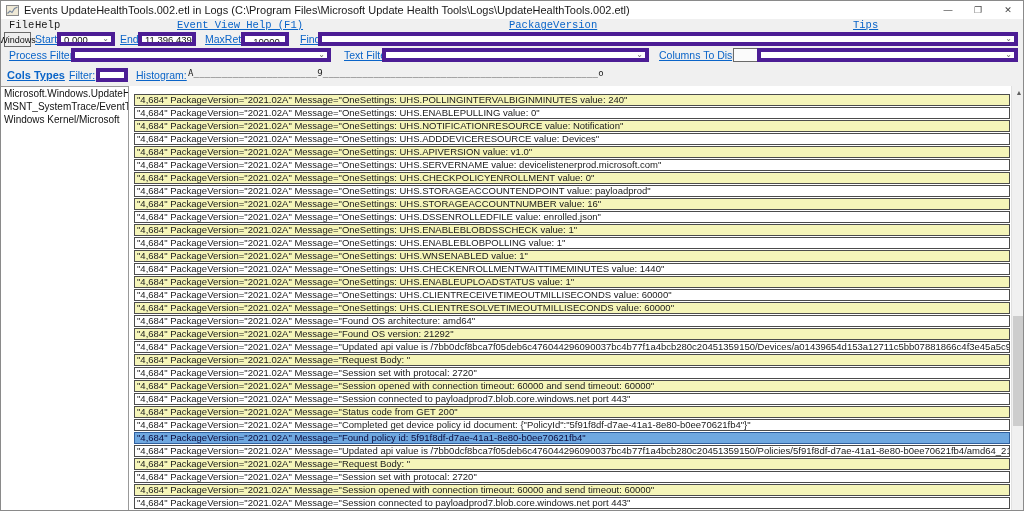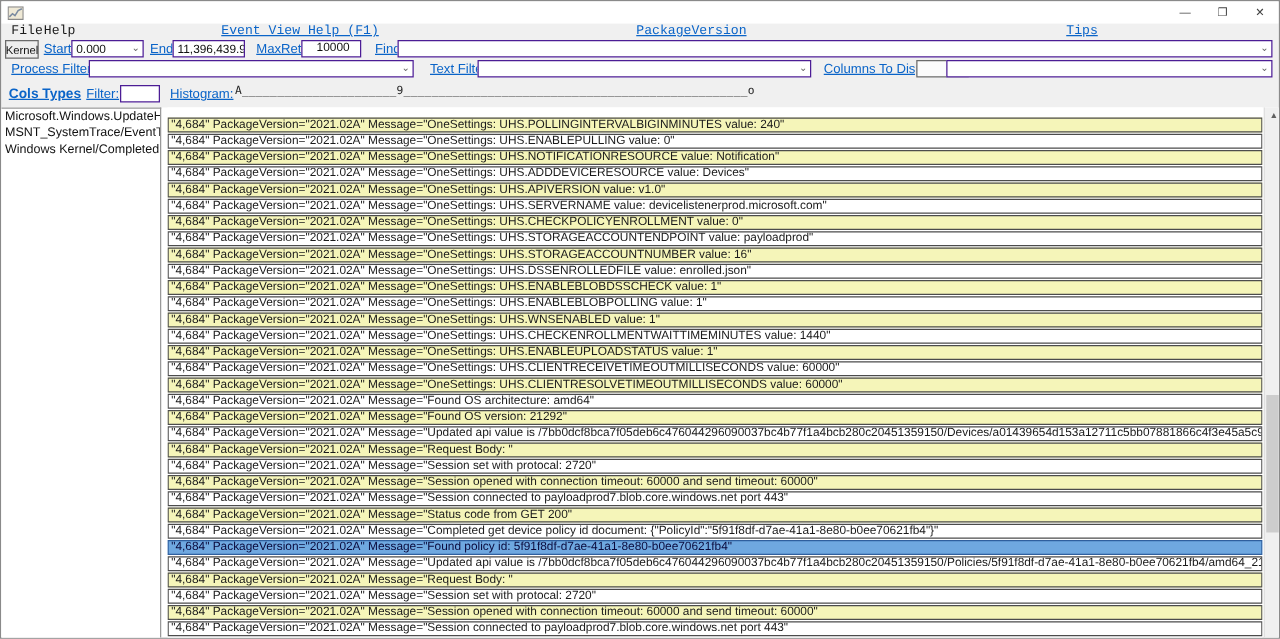--- a/index.html
+++ b/index.html
@@ -22,21 +22,21 @@
   #menu-help { left:34px; }
   #link-evh  { left:176px; }
   #link-ts   { left:508px; }
   #link-tips { left:852px; }
 
   
   .bar { position:relative; background:#f0f0f0; }
   #toolbar { height:17px; }
   #filterbar { height:16px; }
   .bar .lbl { position:absolute; font-size:10.5px; color:#0a64c8; text-decoration:underline; top:2px; }
-  .combo, .textinput { position:absolute; top:1px; height:14px; background:#fff; border:1px solid #4c1d95; display:flex; align-items:center; overflow:hidden; }
+  .combo, .textinput { position:absolute; top:1px; height:14px; background:#fff; border:4px solid #4c1d95; display:flex; align-items:center; overflow:hidden; }
   .combo .val, .textinput .val { font-size:9.5px; color:#111; padding-left:3px; white-space:nowrap; flex:1; }
   .chev { font-size:8px; color:#666; padding-right:2px; line-height:8px; }
   .pushbtn { position:absolute; top:1px; height:15px; background:#eeeeee; border:1px solid #6a6a6a; font-size:9.5px; color:#111; display:flex; align-items:center; justify-content:center; }
 
   #btn-update { left:3px; width:27px; font-size:9px; }
   #lbl-start { left:34px; }
   #cmb-start { left:56px; width:58px; }
   #lbl-end { left:119px; }
   #cmb-end { left:137px; width:58px; }
   #lbl-maxret { left:204px; }
@@ -78,37 +78,38 @@
 </head>
 <body>
 
 <div class="window">
 
   <div class="titlebar">
     <svg class="app-icon" viewBox="0 0 13 11">
       <rect x="0.5" y="0.5" width="12" height="10" fill="#efe9d6" stroke="#8a8a8a" stroke-width="1"></rect>
       <polyline points="1.5,8.5 4,6 6,7.5 8.5,3.5 11.5,2" fill="none" stroke="#7a8aa0" stroke-width="1.2"></polyline>
     </svg>
+    <span class="title-text">Events UpdateHealthTools.002.etl in Logs (C:\Program Files\Microsoft Update Health Tools\Logs\UpdateHealthTools.002.etl)</span>
     <div class="win-controls">
       <span class="win-btn">—</span>
       <span class="win-btn">❐</span>
       <span class="win-btn">✕</span>
     </div>
   </div>
 
   <div class="menubar">
     <span id="menu-file">File</span>
     <span id="menu-help">Help</span>
     <span id="link-evh" class="link">Event View Help (F1)</span>
     <span id="link-ts" class="link">PackageVersion</span>
     <span id="link-tips" class="link">Tips</span>
   </div>
 
   <div id="toolbar" class="bar">
-    <button id="btn-update" class="pushbtn">Kernel</button>
+    <button id="btn-update" class="pushbtn">Windows</button>
     <span id="lbl-start" class="lbl">Start:</span>
     <span id="cmb-start" class="combo">
       <span class="val">0.000</span>
       <span class="chev">⌄</span>
     </span>
     <span id="lbl-end" class="lbl">End:</span>
     <span id="cmb-end" class="combo">
       <span class="val">11,396,439.9</span>
 
     </span>
@@ -150,21 +151,21 @@
       <span class="val"></span>
     </span>
     <span id="lbl-histogram" class="lbl">Histogram:</span>
     <span id="histo-text">A______________________9_________________________________________________o</span>
   </div>
 
   <div class="content">
     <div class="sidebar">
         <div class="side-item">Microsoft.Windows.UpdateHealth</div>
         <div class="side-item">MSNT_SystemTrace/EventTrace/Pa</div>
-        <div class="side-item">Windows Kernel/Completed</div>
+        <div class="side-item">Windows Kernel/Microsoft</div>
       </div>
     <div class="rows-host">
         <div class="row yellow">"4,684" PackageVersion="2021.02A" Message="OneSettings: UHS.POLLINGINTERVALBIGINMINUTES value: 240"</div>
         <div class="row white">"4,684" PackageVersion="2021.02A" Message="OneSettings: UHS.ENABLEPULLING value: 0"</div>
         <div class="row yellow">"4,684" PackageVersion="2021.02A" Message="OneSettings: UHS.NOTIFICATIONRESOURCE value: Notification"</div>
         <div class="row white">"4,684" PackageVersion="2021.02A" Message="OneSettings: UHS.ADDDEVICERESOURCE value: Devices"</div>
         <div class="row yellow">"4,684" PackageVersion="2021.02A" Message="OneSettings: UHS.APIVERSION value: v1.0"</div>
         <div class="row white">"4,684" PackageVersion="2021.02A" Message="OneSettings: UHS.SERVERNAME value: devicelistenerprod.microsoft.com"</div>
         <div class="row yellow">"4,684" PackageVersion="2021.02A" Message="OneSettings: UHS.CHECKPOLICYENROLLMENT value: 0"</div>
         <div class="row white">"4,684" PackageVersion="2021.02A" Message="OneSettings: UHS.STORAGEACCOUNTENDPOINT value: payloadprod"</div>

